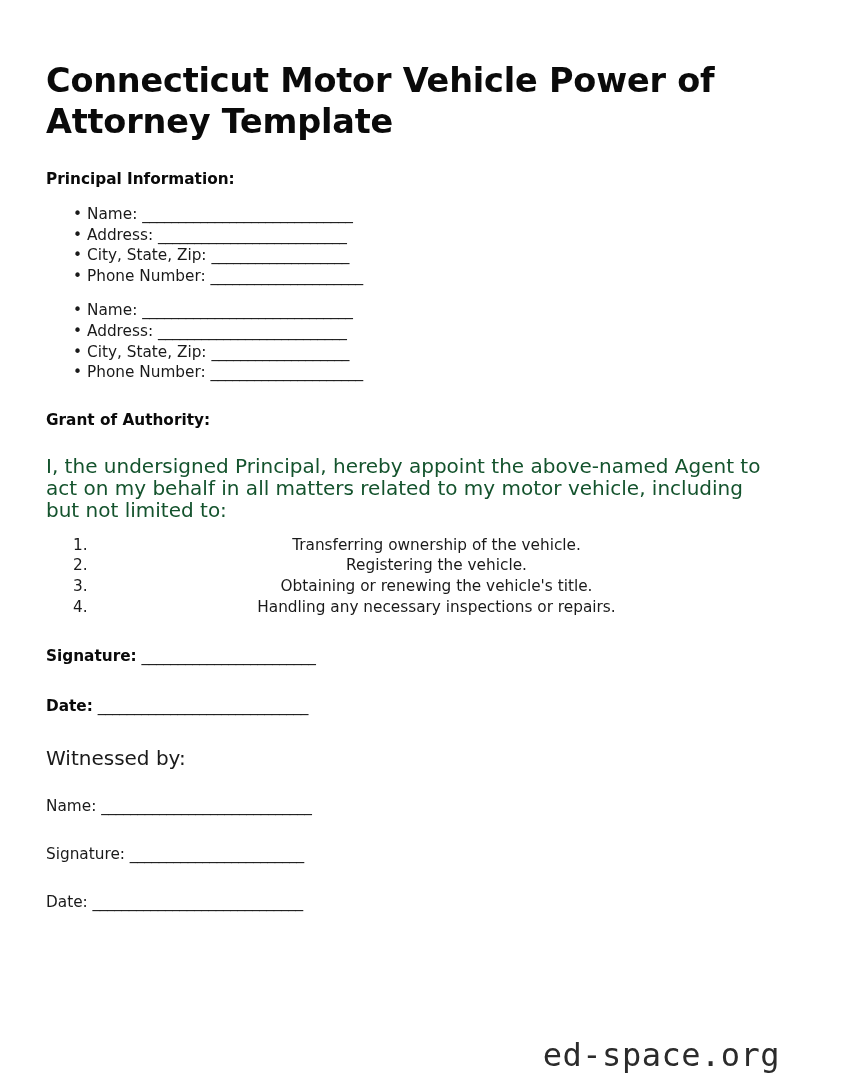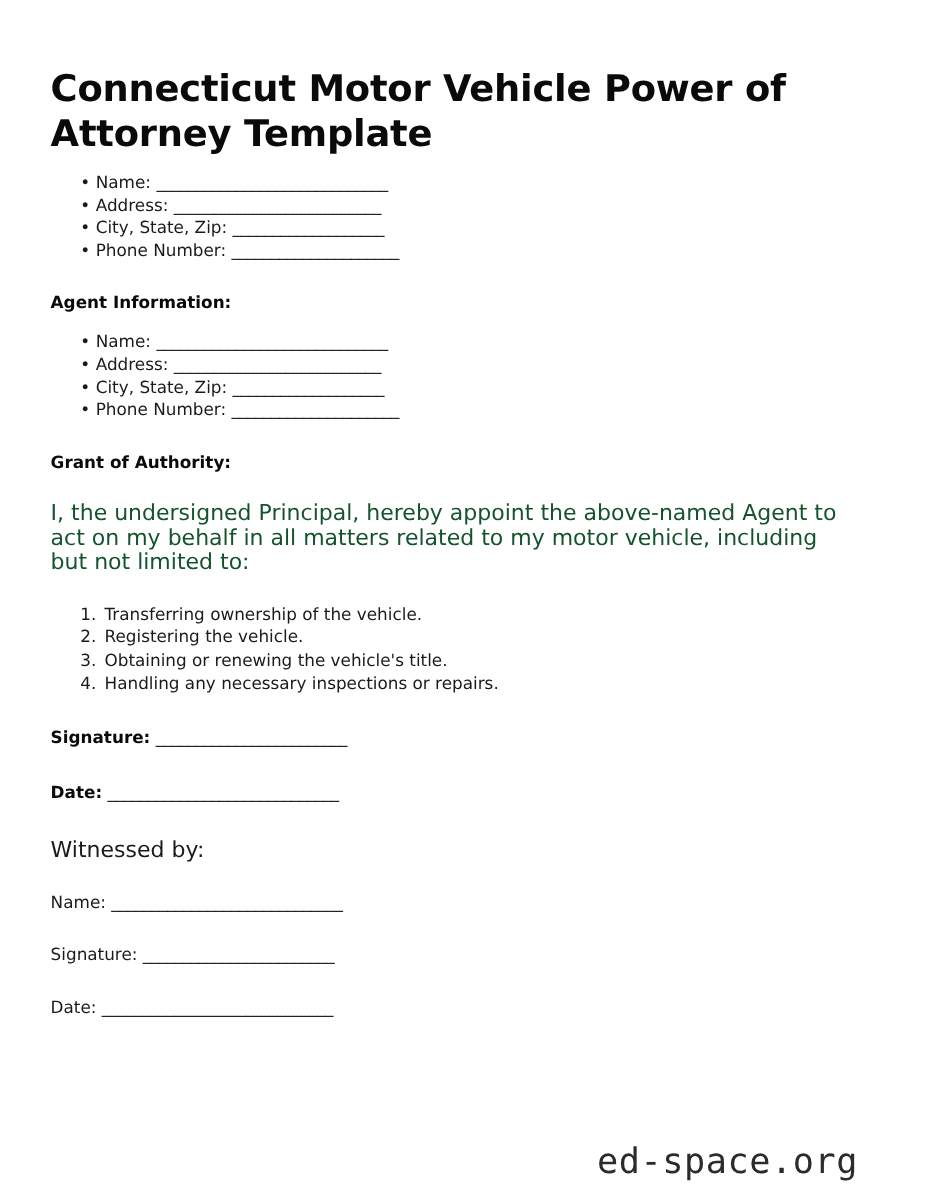--- a/index.html
+++ b/index.html
@@ -70,22 +70,23 @@
     left: 0;
     top: 0;
     font-size: 15.3px;
     line-height: 20.6px;
     color: #1a1a1a;
   }
 
   ol.auth-list {
     list-style: none;
     counter-reset: authitem;
-    margin: 28px 0 0 0;
+    margin: 14px 0 0 0;
     padding: 0 0 0 27px;
+    text-align: center;
   }
   ol.auth-list > li {
     counter-increment: authitem;
     font-size: 15.3px;
     line-height: 20.6px;
     color: #1a1a1a;
     position: relative;
     padding-left: 22px;
     white-space: nowrap;
   }
@@ -154,29 +155,29 @@
   }
 </style>
 </head>
 <body>
 
 <div class="page">
 
   <h1 class="doc-title">Connecticut Motor Vehicle Power of Attorney Template</h1>
 
 
+  <h2 class="section-heading">Principal Information:</h2>
 
   <ul class="field-list">
     <li><span>Name:</span> <span class="blank">_____________________________</span></li>
     <li><span>Address:</span> <span class="blank">__________________________</span></li>
     <li><span>City, State, Zip:</span> <span class="blank">___________________</span></li>
     <li><span>Phone Number:</span> <span class="blank">_____________________</span></li>
   </ul>
 
-  <h2 class="section-heading">Agent Information:</h2>
 
   <ul class="field-list">
     <li><span>Name:</span> <span class="blank">_____________________________</span></li>
     <li><span>Address:</span> <span class="blank">__________________________</span></li>
     <li><span>City, State, Zip:</span> <span class="blank">___________________</span></li>
     <li><span>Phone Number:</span> <span class="blank">_____________________</span></li>
   </ul>
 
   <h2 class="section-heading">Grant of Authority:</h2>
 

